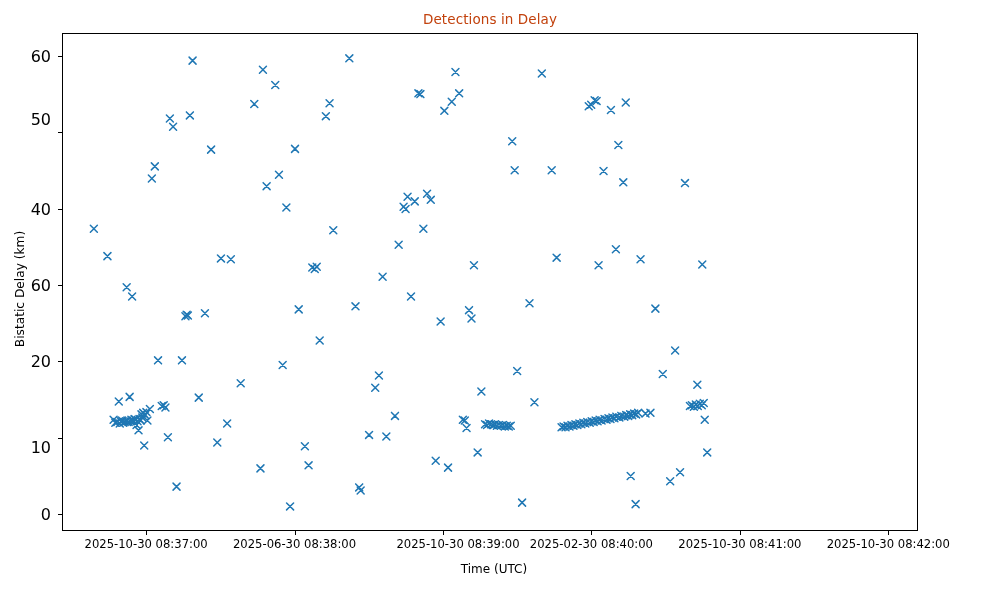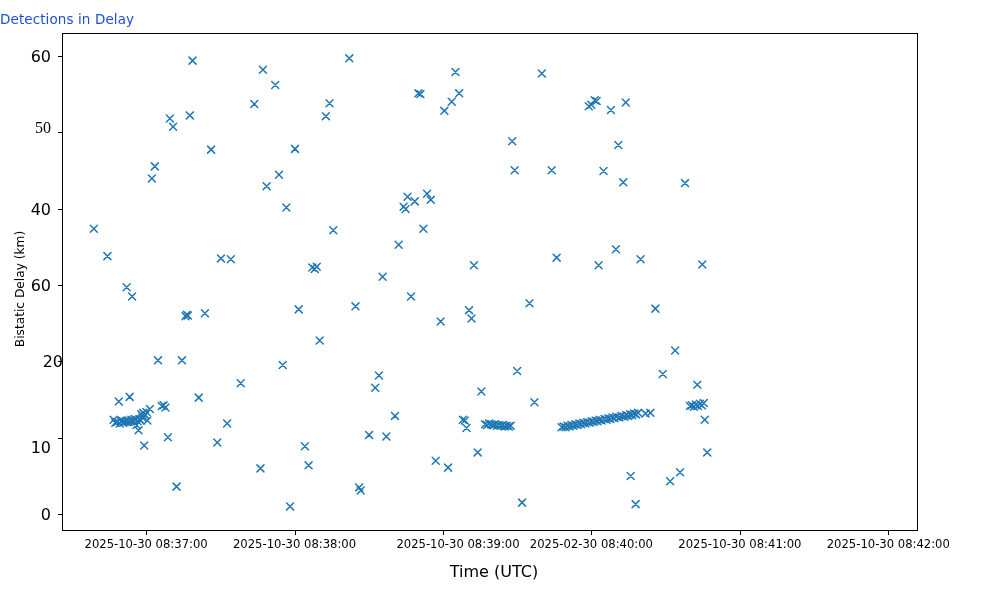--- a/index.html
+++ b/index.html
@@ -1,26 +1,26 @@
 <!DOCTYPE html>
 <html><head>
 <meta charset="utf-8">
 <style>
   html,body{margin:0;padding:0;background:#ffffff;}
   body{width:988px;height:590px;overflow:hidden;font-family:"DejaVu Sans","Liberation Sans",sans-serif;}
   #figure{position:relative;width:988px;height:590px;background:#ffffff;}
-  #title{position:absolute;left:0;top:11px;width:980px;font-size:13.5px;color:#1d4ed8;letter-spacing:.1px;}
+  #title{position:absolute;left:0;top:11px;width:980px;text-align:center;font-size:13.5px;color:#c2410c;letter-spacing:.1px;}
   #axes{position:absolute;left:62px;top:33px;width:856px;height:498px;
         border:1.1px solid #000;box-sizing:border-box;background:#fff;overflow:hidden;}
   #plotcanvas{position:absolute;left:0;top:0;width:100%;height:100%;}
   .tickline-x{position:absolute;width:1px;height:4px;background:#000;top:531px;}
   .tickline-y{position:absolute;height:1px;width:4px;background:#000;left:58px;}
   .xtick-label{position:absolute;top:537px;font-size:11.6px;color:#000;text-align:right;white-space:nowrap;transform:translateX(-50%);}
   .ytick-label{position:absolute;left:0;width:51px;text-align:right;font-size:16px;color:#000;transform:translateY(-50%);}
-  #xlabel{position:absolute;left:0;top:562px;width:988px;text-align:center;font-size:16px;color:#000;}
+  #xlabel{position:absolute;left:0;top:562px;width:988px;text-align:center;font-size:12px;color:#000;}
   #ylabel{position:absolute;left:-80px;top:282px;width:200px;text-align:center;font-size:12.2px;color:#000;
           transform:rotate(-90deg);transform-origin:50% 50%;}
 </style>
 </head>
 <body>
 
 <div id="figure">
 
   <div id="title">Detections in Delay</div>
 
@@ -244,36 +244,36 @@
 
   <div id="ticks-x"></div>
   <div id="ticks-y"></div>
 
   <div id="xlabel">Time (UTC)</div>
   <div id="ylabel">Bistatic Delay (km)</div>
 
 <div class="tickline-x" style="left: 146.116px;"></div>
     <div class="xtick-label" style="left: 146.116px;">2025-10-30 08:37:00</div>
     <div class="tickline-x" style="left: 294.555px;"></div>
-    <div class="xtick-label" style="left: 294.555px;">2025-10-30 08:38:00</div>
+    <div class="xtick-label" style="left: 294.555px;">2025-06-30 08:38:00</div>
     <div class="tickline-x" style="left: 442.994px;"></div>
     <div class="xtick-label" style="left: 458px;">2025-10-30 08:39:00</div>
     <div class="tickline-x" style="left: 591.434px;"></div>
     <div class="xtick-label" style="left: 591.434px;">2025-02-30 08:40:00</div>
     <div class="tickline-x" style="left: 739.873px;"></div>
     <div class="xtick-label" style="left: 739.873px;">2025-10-30 08:41:00</div>
     <div class="tickline-x" style="left: 888.312px;"></div>
     <div class="xtick-label" style="left: 888.312px;">2025-10-30 08:42:00</div>
     <div class="tickline-y" style="top: 514.196px;"></div>
     <div class="ytick-label" style="top: 514.196px;">0</div>
     <div class="tickline-y" style="top: 437.816px;"></div>
     <div class="ytick-label" style="top: 437.816px; margin-top: 9px;">10</div>
     <div class="tickline-y" style="top: 361.436px;"></div>
-    <div class="ytick-label" style="top: 361.436px; padding-left: 12px;">20</div>
+    <div class="ytick-label" style="top: 361.436px;">20</div>
     <div class="tickline-y" style="top: 285.055px;"></div>
     <div class="ytick-label" style="top: 285.055px;">60</div>
     <div class="tickline-y" style="top: 208.675px;"></div>
     <div class="ytick-label" style="top: 208.675px;">40</div>
     <div class="tickline-y" style="top: 132.294px;"></div>
-    <div class="ytick-label" style="top: 128px; font-family: Liberation Serif, serif;">50</div>
+    <div class="ytick-label" style="top: 119px;">50</div>
     <div class="tickline-y" style="top: 55.9141px;"></div>
     <div class="ytick-label" style="top: 55.9141px;">60</div>
   </div>
 
 </body></html>

